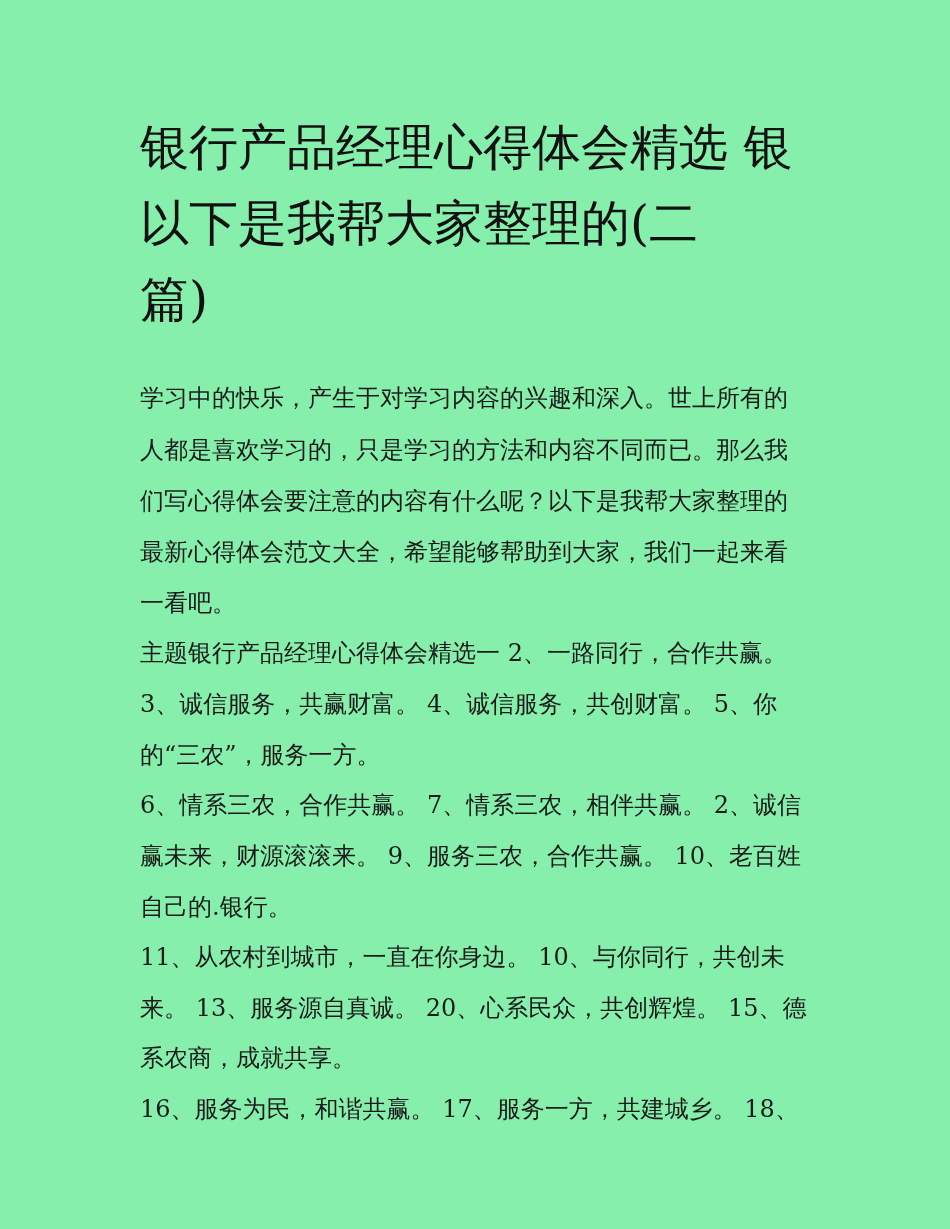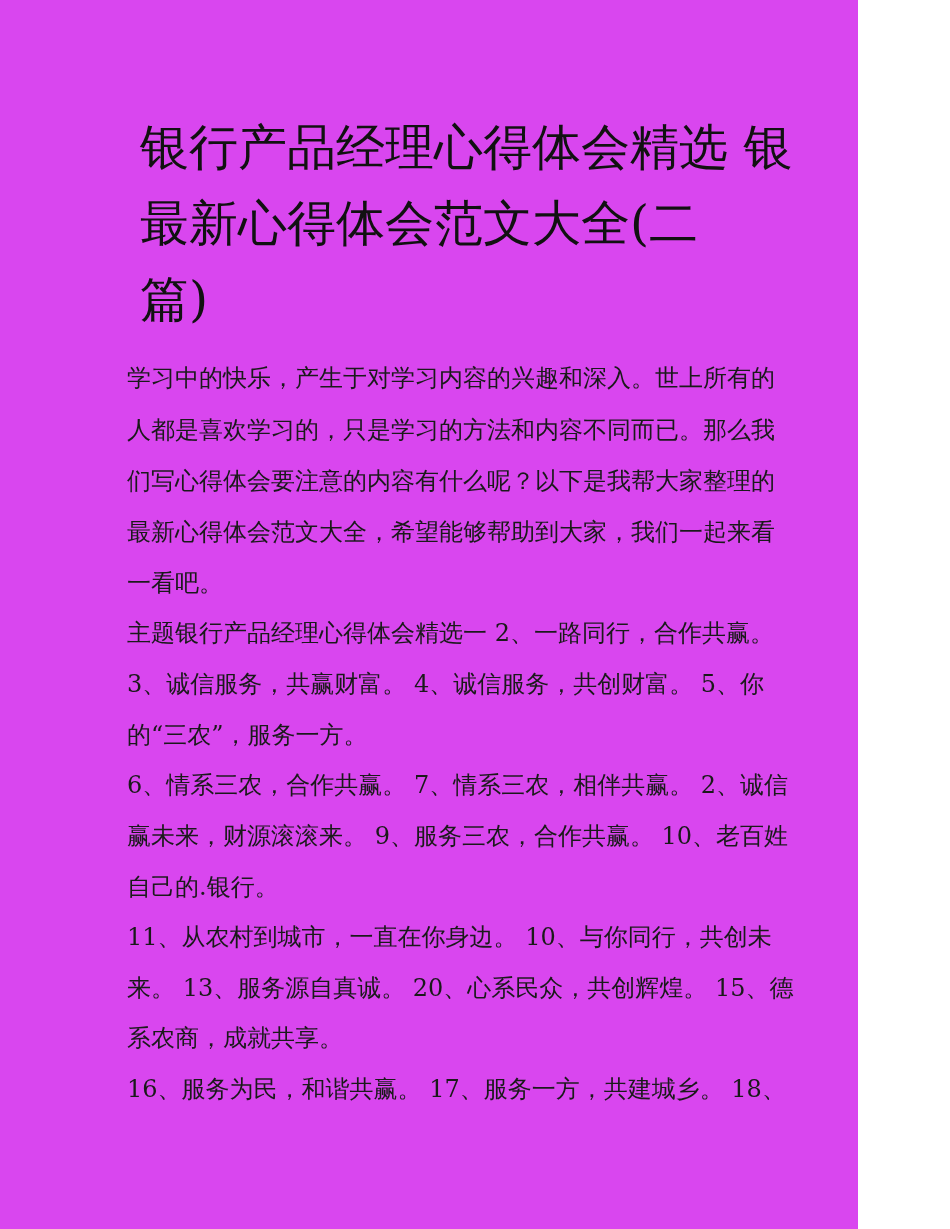--- a/index.html
+++ b/index.html
@@ -11,50 +11,51 @@
       width: 950px;
       height: 1229px;
       position: relative;
       overflow: hidden;
       font-family: "DejaVu Serif", "Liberation Serif", serif;
       color: #111111;
     }
     .page {
       position: absolute;
       left: 0; top: 0;
-      width: 858px;
+      width: 950px;
       height: 1229px;
-      background: #d946ef;
+      background: #86efac;
     }
     .title-line {
       position: absolute;
       left: 140px;
       font-size: 49px;
       line-height: 60px;
       white-space: nowrap;
       color: #111111;
       letter-spacing: 0px;
     }
     .body-line {
       position: absolute;
-      left: 127px;
+      left: 140px;
       font-size: 24px;
       line-height: 32px;
       white-space: nowrap;
       color: #1a1a1a;
+      margin-top: 20px;
     }
   </style>
 </head>
 <body>
 
 <div class="page">
 
   <div>
     <div class="title-line" style="top:118px;">银行产品经理心得体会精选 银</div>
-    <div class="title-line" style="top:194px;">最新心得体会范文大全(二</div>
+    <div class="title-line" style="top:194px;">以下是我帮大家整理的(二</div>
     <div class="title-line" style="top:270px;">篇)</div>
   </div>
 
   <div>
     <div class="body-line" style="top:362px;">学习中的快乐，产生于对学习内容的兴趣和深入。世上所有的</div>
     <div class="body-line" style="top:414px;">人都是喜欢学习的，只是学习的方法和内容不同而已。那么我</div>
     <div class="body-line" style="top:465px;text-align:right;">们写心得体会要注意的内容有什么呢？以下是我帮大家整理的</div>
     <div class="body-line" style="top:516px;">最新心得体会范文大全，希望能够帮助到大家，我们一起来看</div>
     <div class="body-line" style="top:567px;">一看吧。</div>
   </div>

